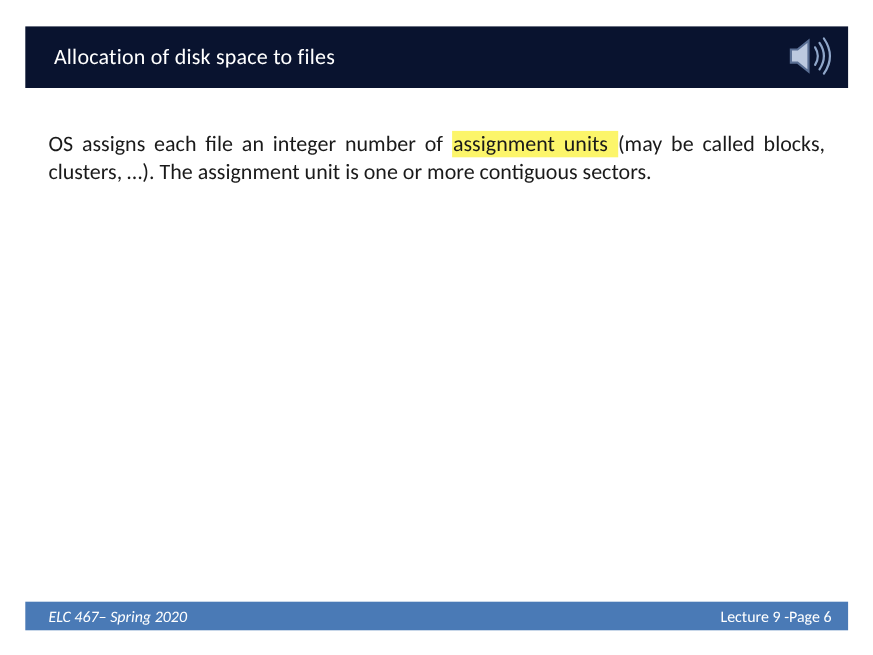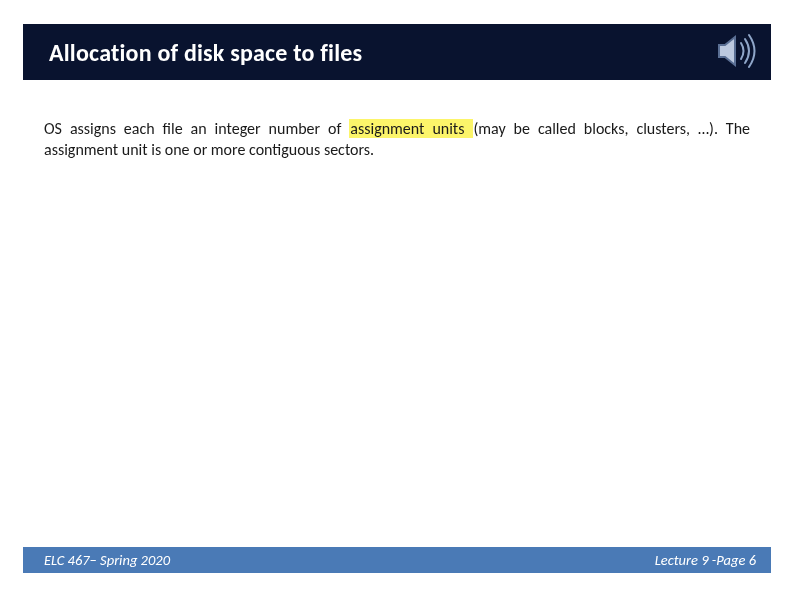--- a/index.html
+++ b/index.html
@@ -9,38 +9,38 @@
   .title-bar {
     position: absolute;
     left: 23px; top: 24px;
     width: 748px; height: 56px;
     background: #09132f;
     display: flex; align-items: center;
     padding-left: 26px;
   }
   .title-text {
     color: #fff;
-    font-size: 24px;
-    font-weight: 700;
+    font-size: 20px;
+    font-weight: 400;
     letter-spacing: 0.2px;
   }
 
   .speaker-icon-wrap {
     position: absolute;
     right: 32px; top: 22px;
     width: 58px; height: 58px;
     display: flex; align-items: center; justify-content: center;
     pointer-events: none;
   }
 
   .body-text {
     position: absolute;
     left: 44px; top: 118px;
     width: 706px;
-    font-size: 16px;
+    font-size: 20px;
     color: #1a1a1a;
     line-height: 1.32;
     text-align: justify;
     text-justify: inter-word;
   }
   .hl { background: #fcf56a; padding: 0 1px; }
 
   .footer-bar {
     position: absolute;
     left: 23px; bottom: 22px;
@@ -50,21 +50,21 @@
   .footer-left {
     position: absolute;
     left: 44px; bottom: 26px;
     color: #fff; font-style: italic;
     font-size: 14.5px;
     text-align: center;
   }
   .footer-right {
     position: absolute;
     right: 38px; bottom: 26px;
-    color: #fff; font-style: italic;
+    color: #fff; 
     font-size: 14.5px;
   }
 </style>
 </head>
 <body>
 
 <div class="slide">
 
   <div class="title-bar">
     <span class="title-text">Allocation of disk space to files</span>

